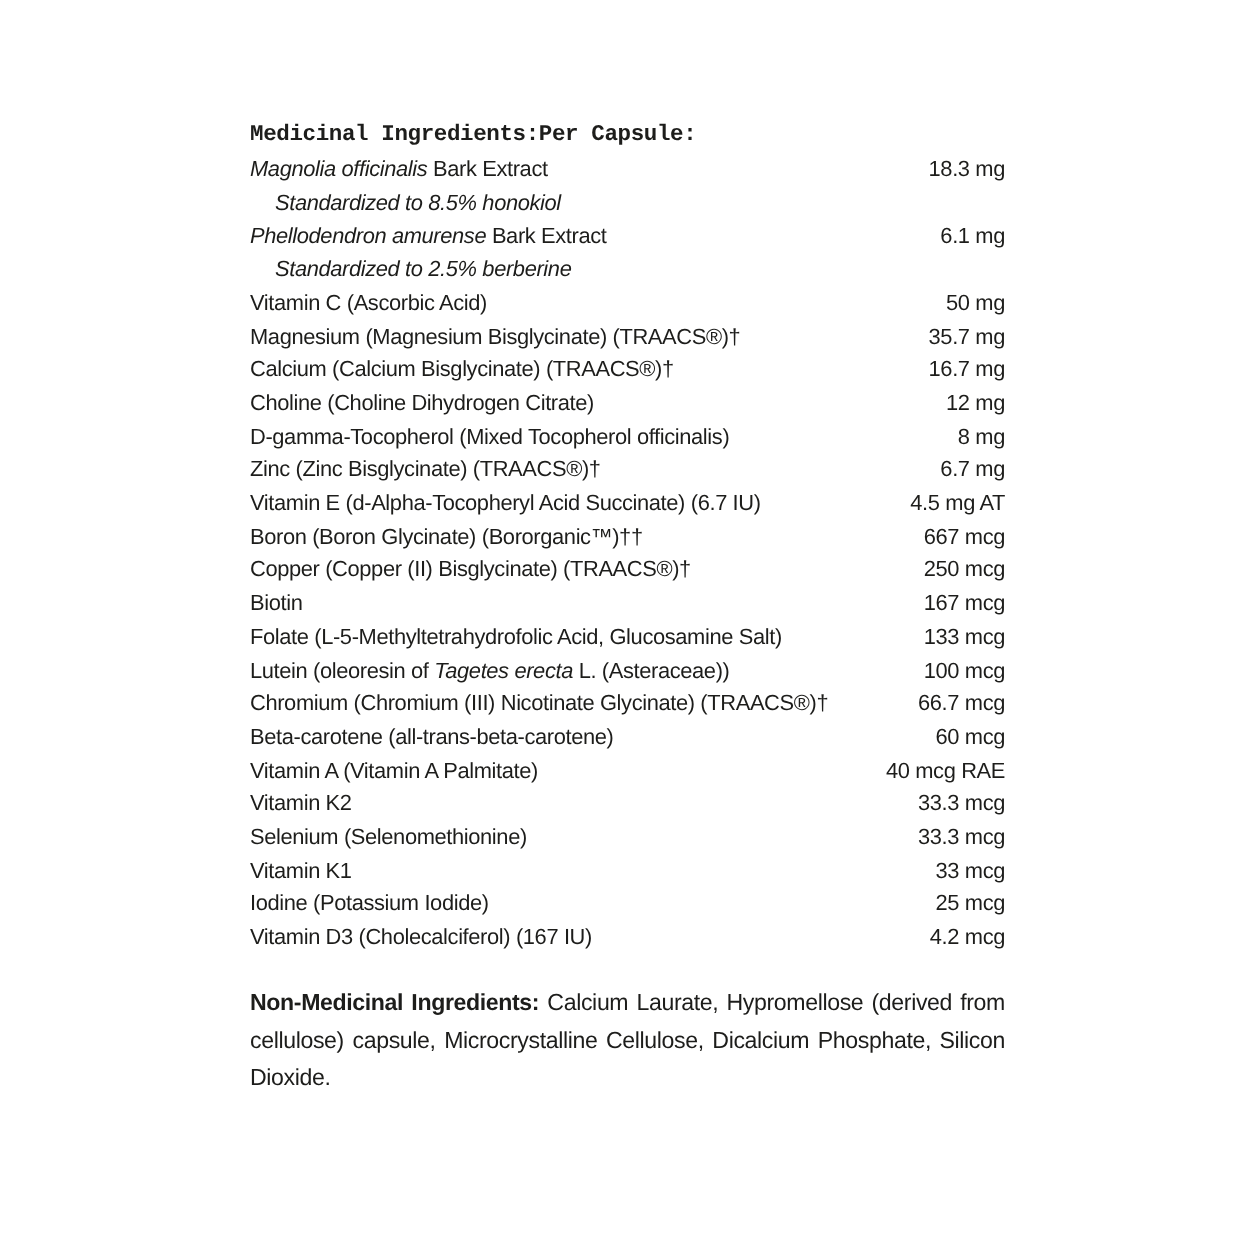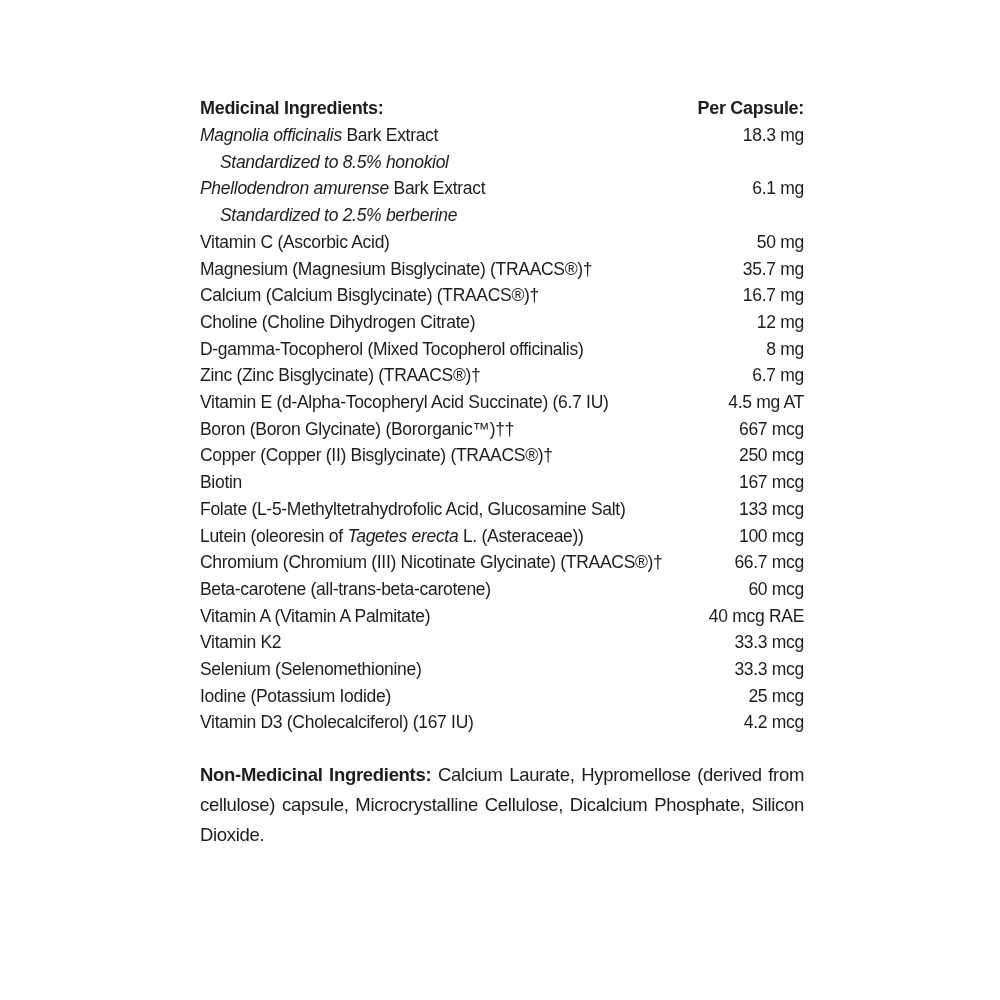--- a/index.html
+++ b/index.html
@@ -18,24 +18,25 @@
   }
   .label-block {
     position: absolute;
     left: 200px;
     top: 95px;
     width: 604px;
     letter-spacing: -0.3px;
   }
   .header-row {
     display: flex;
-    justify-content: space-between;
+    justify-content: flex-start;
     font-weight: bold;
     font-size: 18px;
     line-height: 27px;
+    font-family: Liberation Mono, monospace;
   }
   .rows {
     font-size: 17.5px;
   }
   .row {
     display: flex;
     align-items: baseline;
     line-height: 26.7px;
     gap: 36px;
   }
@@ -155,20 +156,24 @@
         </div>
         <div class="row">
           <span class="name"><span>Vitamin K2</span></span>
           <span class="amt">33.3 mcg</span>
         </div>
         <div class="row">
           <span class="name"><span>Selenium (Selenomethionine)</span></span>
           <span class="amt">33.3 mcg</span>
         </div>
         <div class="row">
+          <span class="name"><span>Vitamin K1</span></span>
+          <span class="amt">33 mcg</span>
+        </div>
+        <div class="row">
           <span class="name"><span>Iodine (Potassium Iodide)</span></span>
           <span class="amt">25 mcg</span>
         </div>
         <div class="row">
           <span class="name"><span>Vitamin D3 (Cholecalciferol) (167 IU)</span></span>
           <span class="amt">4.2 mcg</span>
         </div>
       </div>
 
     <p class="non-medicinal">

